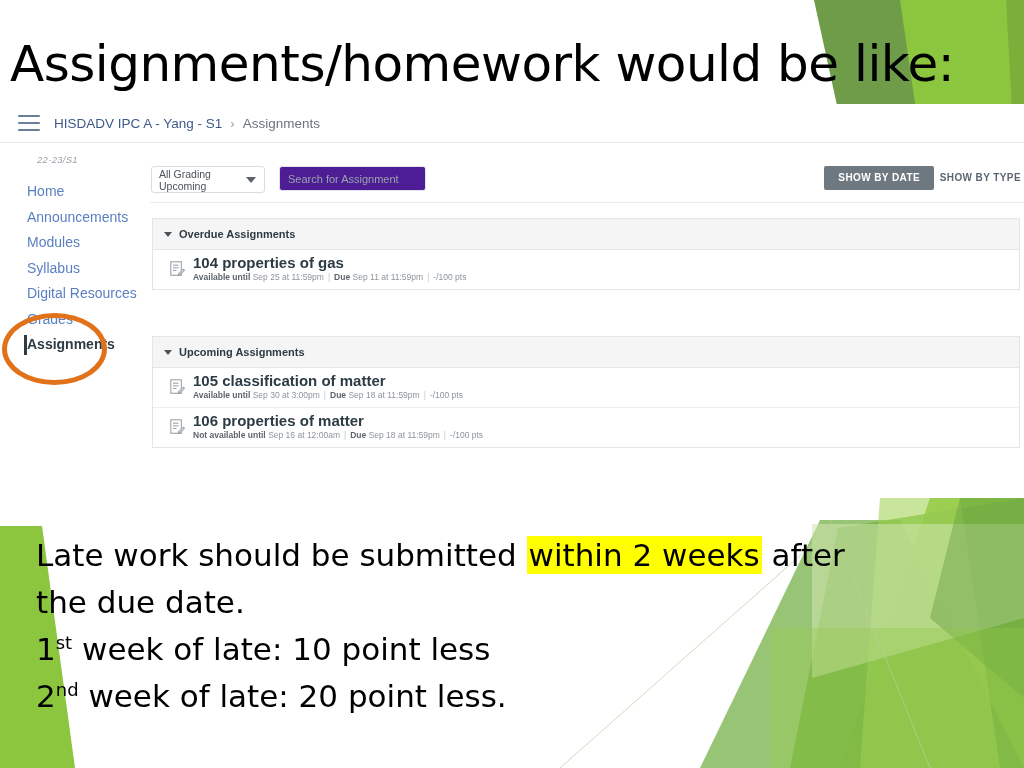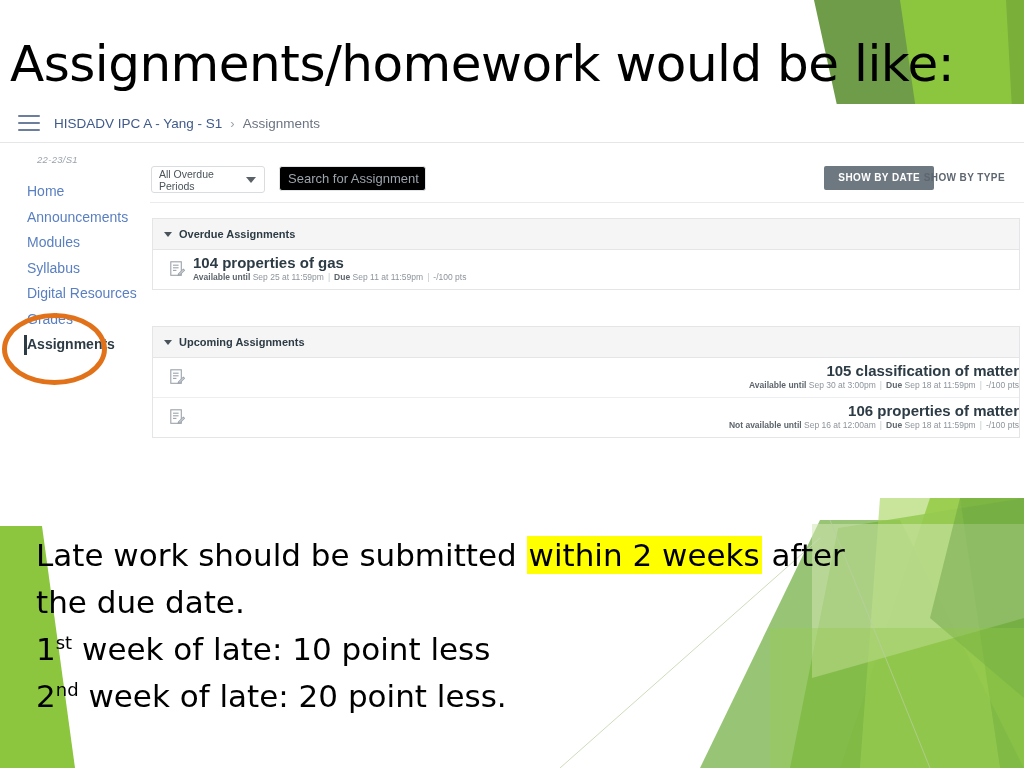--- a/index.html
+++ b/index.html
@@ -74,34 +74,34 @@
     display:flex;align-items:center;
   }
   #grading-select .lbl{padding-left:7px;flex:1;}
   #caret{
     width:0;height:0;margin-right:8px;
     border-left:5px solid transparent;border-right:5px solid transparent;
     border-top:6px solid #5a6168;
   }
   #search-box{
     position:absolute;left:129px;top:10px;width:147px;height:25px;
-    border:1px solid #e2e5e7;border-radius:3px;background:#000000;
-    font-size:13px;color:#9ba3ab;
+    border:1px solid #e2e5e7;border-radius:3px;background:#4c1d95;
+    font-size:11px;color:#9ba3ab;
     display:flex;align-items:center;padding-left:8px;
     box-sizing:border-box;
   }
   #btn-show-date{
     position:absolute;right:90px;top:10px;
     height:24px;line-height:24px;padding:0 14px;
     background:#6e7880;color:#ffffff;
     font-size:10px;font-weight:700;letter-spacing:.4px;
     border-radius:2px;
   }
   #btn-show-type{
-    position:absolute;right:19px;top:10px;
+    position:absolute;right:3px;top:10px;
     height:24px;line-height:24px;
     color:#5d6670;font-size:10px;font-weight:700;letter-spacing:.4px;
   }
   #toolbar-rule{
     position:absolute;left:150px;top:98px;width:874px;height:1px;background:#e9ebed;
   }
 
   
   .group{
     position:absolute;left:152px;width:868px;
@@ -195,21 +195,21 @@
     <div class="nav-item">
       <span>Grades</span>
     </div>
     <div class="nav-item active">
       <span>Assignments</span>
     </div>
   </div>
 
   <div id="toolbar">
     <div id="grading-select">
-      <span class="lbl">All Overdue Periods</span>
+      <span class="lbl">All Grading Upcoming</span>
       <span id="caret"></span>
     </div>
     <div id="search-box">Search for Assignment</div>
     <div id="btn-show-date">SHOW BY DATE</div>
     <div id="btn-show-type">SHOW BY TYPE</div>
   </div>
   <div id="toolbar-rule"></div>
 
   <div class="group" style="top:114px;">
     <div class="group-head">
@@ -226,21 +226,21 @@
           <path d="M8.5 12.8 L13.3 8.2 L14.4 9.3 L9.6 13.9 L8.2 14.3 Z" fill="#ffffff"></path>
         </svg>
       </div>
       <div class="row-body">
         <div class="row-title">104 properties of gas</div>
         <div class="row-meta"><b>Available until</b> <span>Sep 25 at 11:59pm</span><span class="sep">|</span><b>Due</b> <span>Sep 11 at 11:59pm</span><span class="sep">|</span><span>-/100 pts</span></div>
       </div>
     </div>
   </div>
 
-  <div class="group" style="top:222px;text-align:right;">
+  <div class="group" style="top:232px;">
     <div class="group-head">
       <span class="tri"></span>
       <span class="group-title">Upcoming Assignments</span>
     </div>
     <div class="row">
       <div class="row-icon">
         <svg width="15" height="17" viewBox="0 0 15 17" fill="none" stroke="#9ba3ab" stroke-width="1.1">
           <rect x="0.8" y="0.8" width="10.5" height="13.5"></rect>
           <line x1="3" y1="4.2" x2="8.6" y2="4.2"></line>
           <line x1="3" y1="6.8" x2="8.6" y2="6.8"></line>

